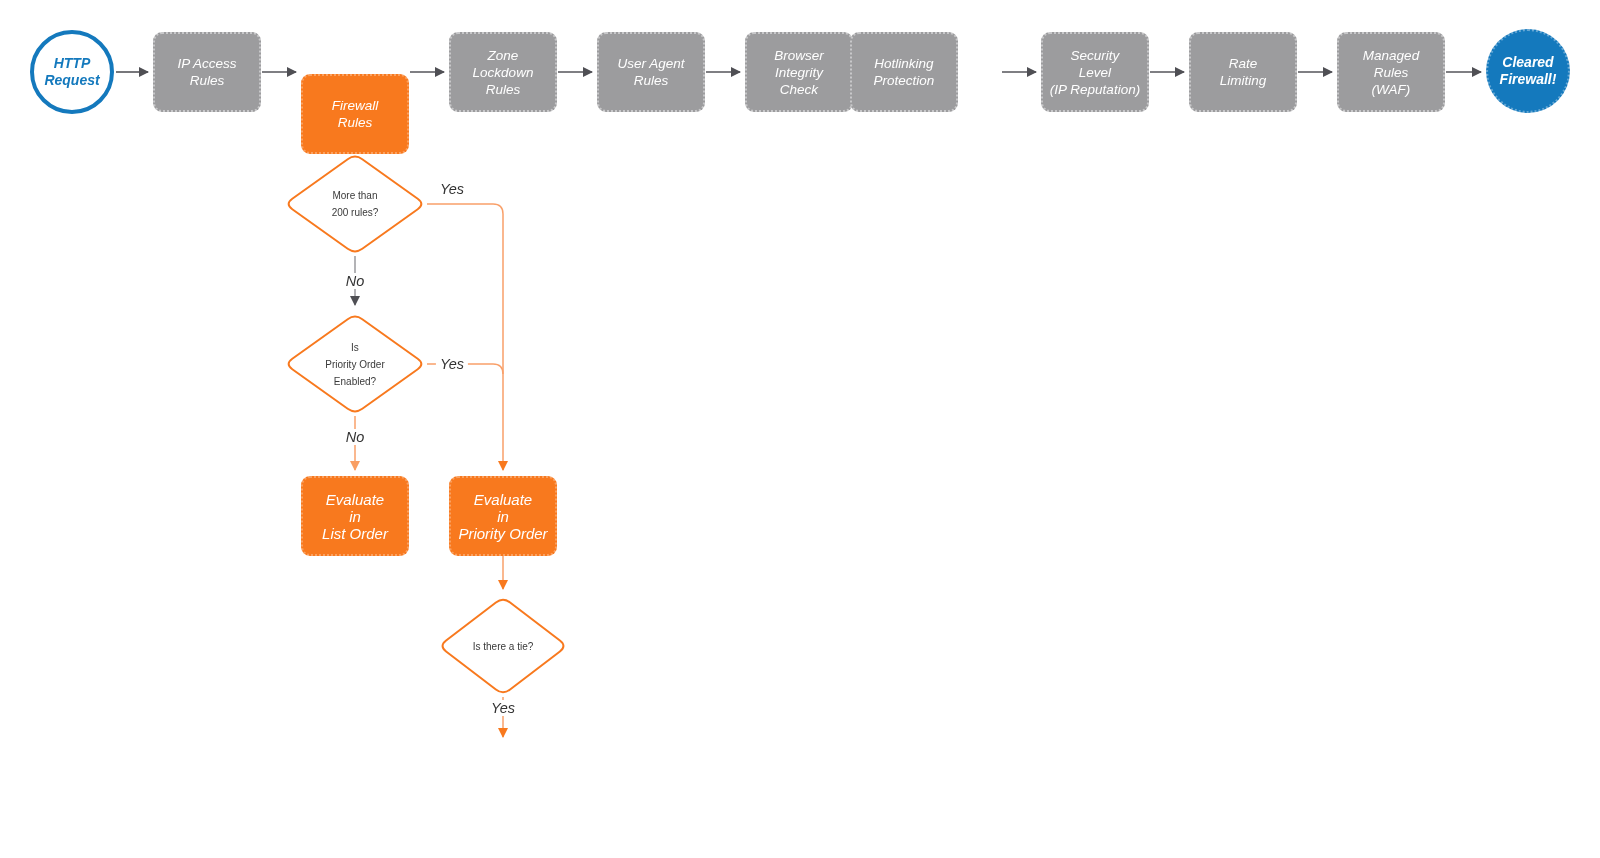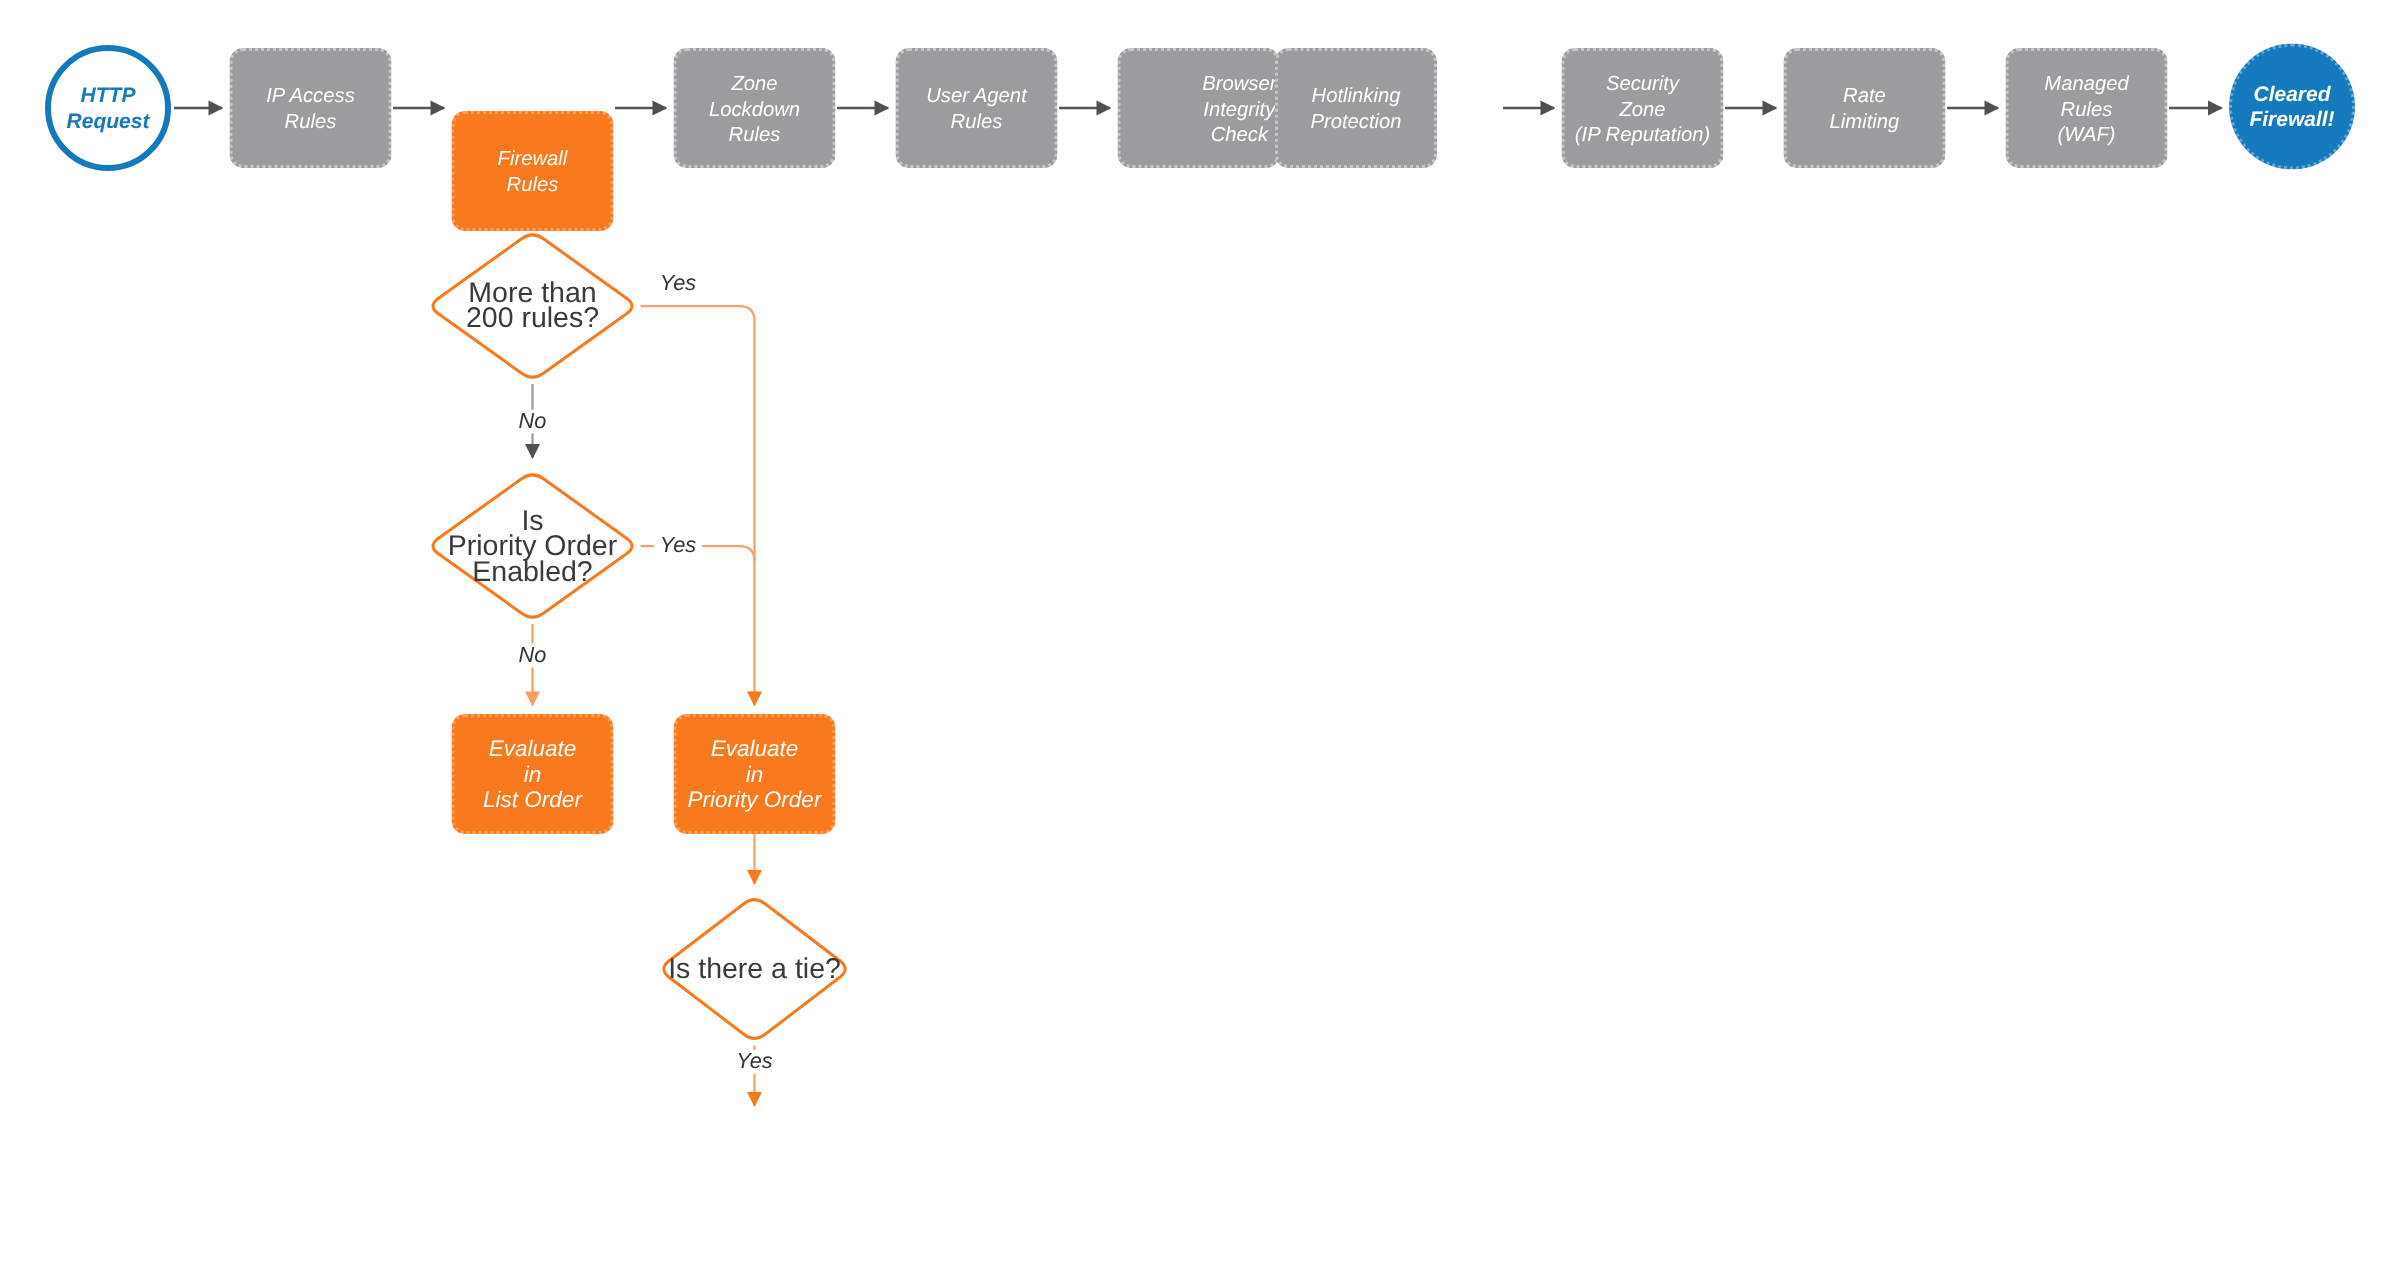--- a/index.html
+++ b/index.html
@@ -27,21 +27,21 @@
   .circleNode{
     width:84px;height:84px;border-radius:50%;
     font-weight:bold;font-style:italic;font-size:14px;line-height:17px;
   }
   .circleNode.start{background:#fff;border:4.5px solid #1479BD;color:#1479BD;}
   .circleNode.end{background:#1479BD;border:2px dotted rgba(255,255,255,.35);color:#fff;}
   .diamond{position:absolute;}
   .diamond svg{position:absolute;left:0;top:0;overflow:visible;}
   .dtext{
     position:absolute;inset:0;display:flex;align-items:center;justify-content:center;
-    text-align:center;color:#3A3A3A;font-size:19px;line-height:17px;white-space:pre-line;
+    text-align:center;color:#3A3A3A;font-size:10px;line-height:17px;white-space:pre-line;
   }
   .wlabel{
     position:absolute;transform:translate(-50%,-50%);
     color:#333;font-style:italic;font-size:14.5px;
   }
   .wlabel.bg{background:#fff;padding:0 4px;}
 </style>
 </head>
 <body>
 
@@ -103,32 +103,32 @@
     </div>
   <div class="node pstep" style="left:449px;">
     <span>Zone
 Lockdown
 Rules</span>
     </div>
   <div class="node pstep" style="left:597px;">
     <span>User Agent
 Rules</span>
     </div>
-  <div class="node pstep" style="left:745px;justify-content:flex-end;">
+  <div class="node pstep" style="left:745px;">
     <span>Browser
 Integrity
 Check</span>
     </div>
   <div class="node pstep" style="left:850px;">
     <span>Hotlinking
 Protection</span>
     </div>
   <div class="node pstep" style="left:1041px;">
     <span>Security
-Zone
+Level
 (IP Reputation)</span>
     </div>
   <div class="node pstep" style="left:1189px;">
     <span>Rate
 Limiting</span>
     </div>
   <div class="node pstep" style="left:1337px;">
     <span>Managed
 Rules
 (WAF)</span>

